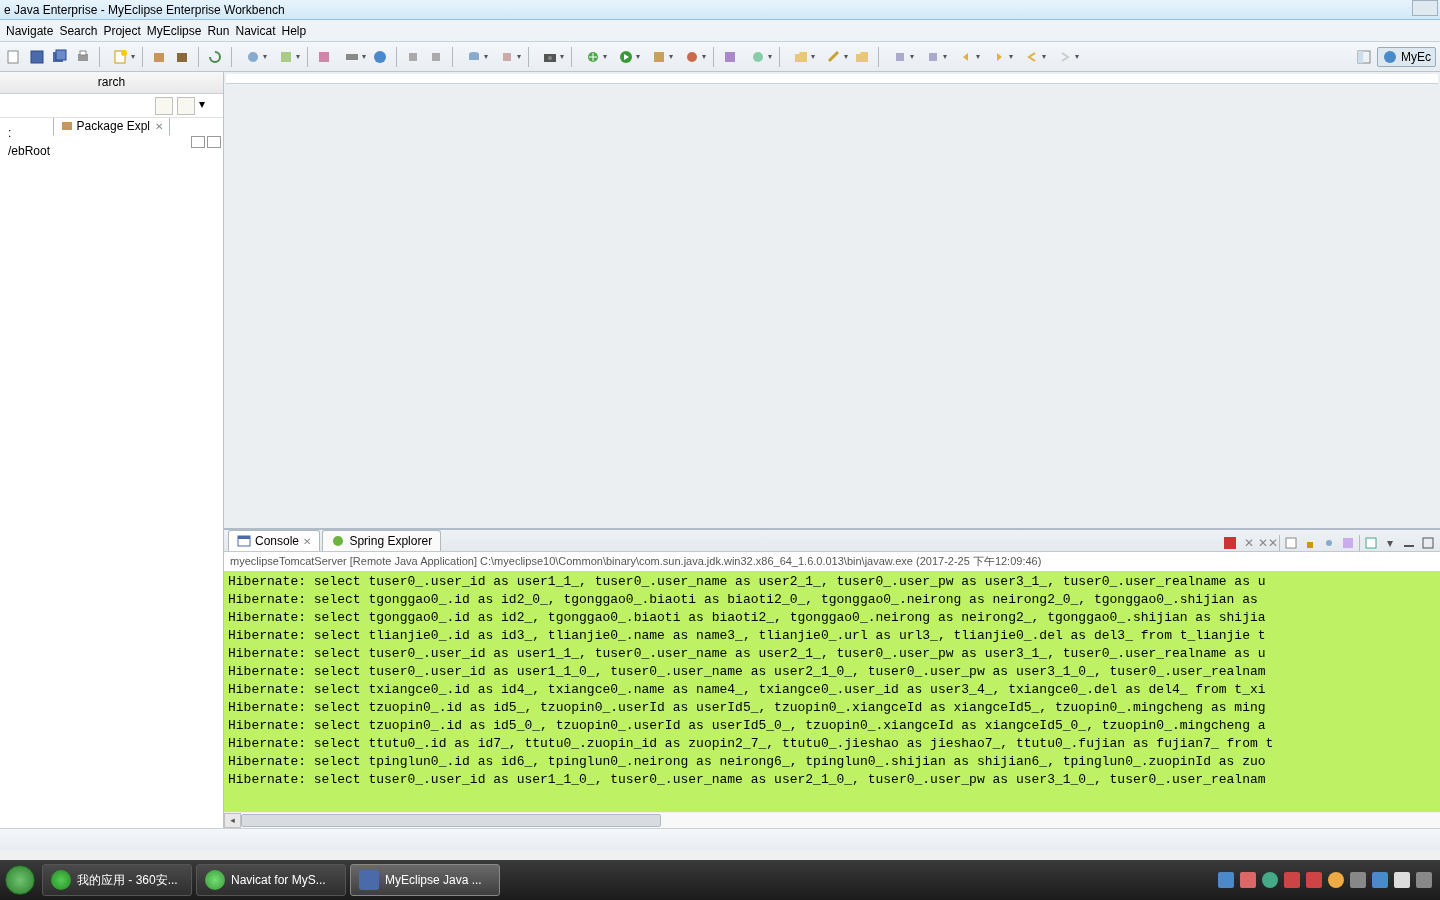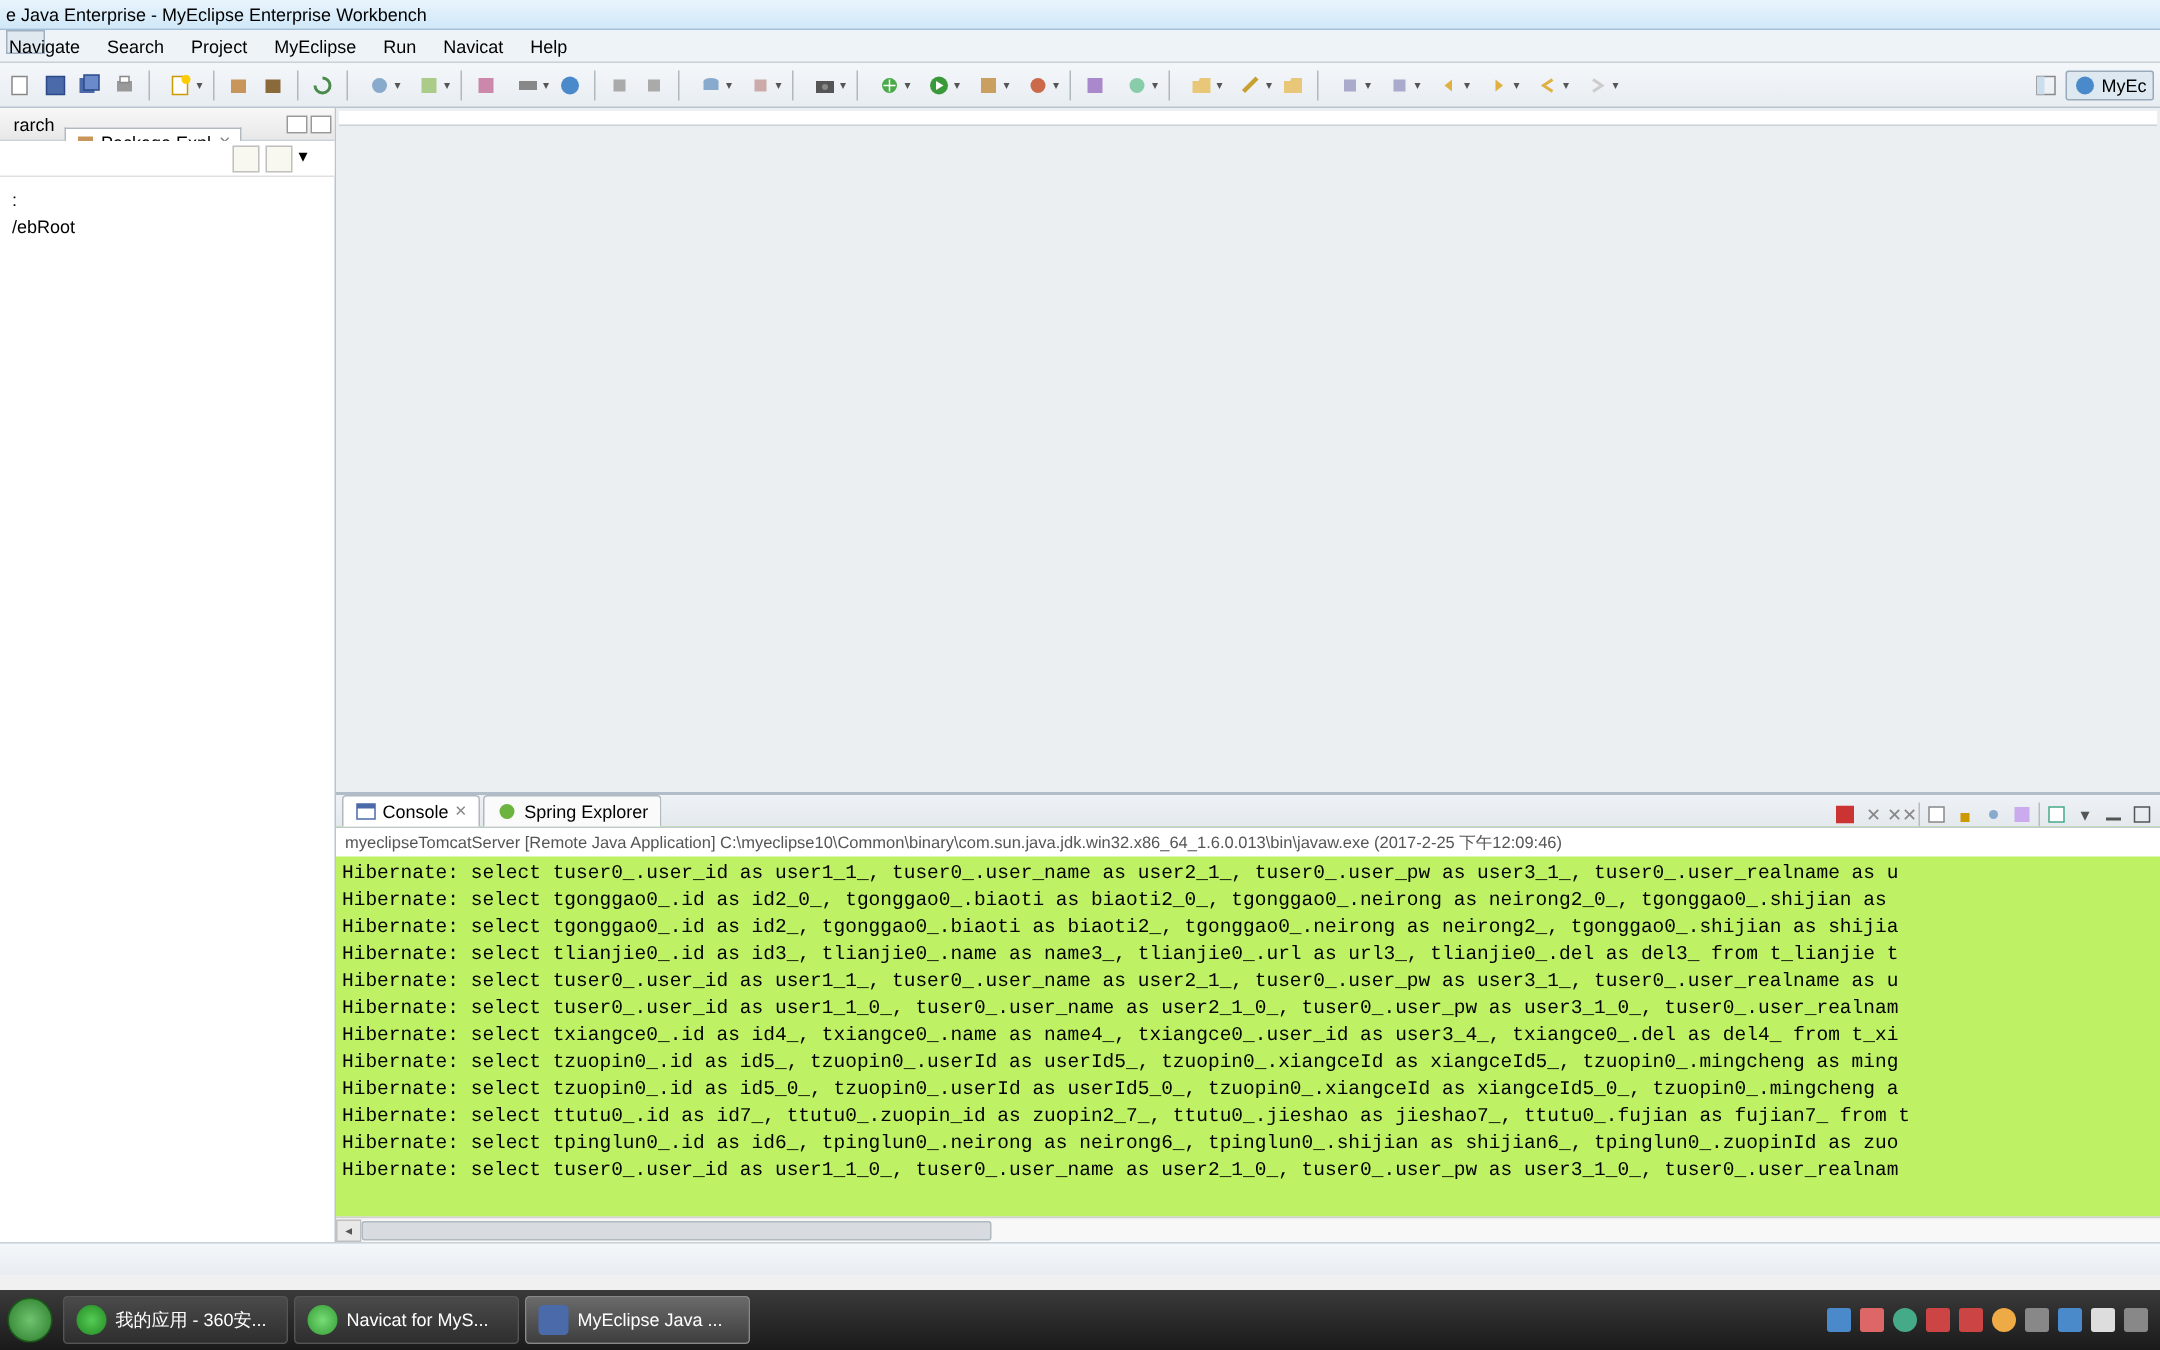--- a/index.html
+++ b/index.html
@@ -1,30 +1,30 @@
 <!DOCTYPE html>
 <html><head>
 <meta charset="utf-8">
 <style>
 * { margin: 0; padding: 0; box-sizing: border-box; font-family: "Microsoft YaHei", Tahoma, sans-serif; font-size: 12px; }
 body { background: #f0f0f0; overflow: hidden; width: 1440px; height: 900px; }
-.titlebar { background: linear-gradient(#e8f4fc, #d0e8f8); height: 20px; line-height: 20px; padding-left: 4px; color: #000; border-bottom: 1px solid #a0c0d8; display: flex; justify-content: space-between; flex-direction: column; }
+.titlebar { background: linear-gradient(#e8f4fc, #d0e8f8); height: 20px; line-height: 20px; padding-left: 4px; color: #000; border-bottom: 1px solid #a0c0d8; display: flex; justify-content: space-between; }
 .titlebar .winbtns { display: flex; gap: 2px; padding-right: 2px; }
 .titlebar .winbtns span { width: 26px; height: 16px; background: #e0e8f0; border: 1px solid #a0b0c0; display: inline-block; }
-.menubar { background: #eef3f7; height: 22px; display: flex; align-items: center; gap: 18px; padding-left: 6px; border-bottom: 1px solid #c8d0d8; }
+.menubar { background: #eef3f7; height: 22px; display: flex; align-items: center; gap: 6px; padding-left: 6px; border-bottom: 1px solid #c8d0d8; }
 .menubar span { color: #000; cursor: default; }
 .toolbar { background: linear-gradient(#f4f7fa, #e8edf2); height: 30px; border-bottom: 1px solid #b8c4d0; display: flex; align-items: center; padding: 0 4px; gap: 3px; }
 .toolbar .sep { width: 1px; height: 20px; background: #b0b8c0; margin: 0 3px; }
 .toolbar .btn { width: 20px; height: 20px; display: inline-flex; align-items: center; justify-content: center; border-radius: 2px; }
 .toolbar .btn.drop { width: 30px; position: relative; }
 .toolbar .btn.drop::after { content: "▾"; font-size: 8px; color: #555; position: absolute; right: 1px; }
 .toolbar .spacer { flex: 1; }
 .main { display: flex; height: 756px; }
 .sidebar { width: 224px; background: #fff; border-right: 1px solid #b8c4d0; display: flex; flex-direction: column; }
-.sidetabs { height: 22px; background: linear-gradient(#f8f8f8,#e8e8e8); border-bottom: 1px solid #c8d0d8; display: flex; align-items: center; padding: 0 2px; }
+.sidetabs { height: 22px; background: linear-gradient(#f8f8f8,#e8e8e8); border-bottom: 1px solid #c8d0d8; display: flex; align-items: center; padding: 0 2px; flex-direction: column; }
 .sidetabs .tab { padding: 2px 6px; border: 1px solid transparent; display: flex; align-items: center; gap: 3px; }
 .sidetabs .tab.active { background: #fff; border: 1px solid #b0b8c0; border-bottom-color: #fff; margin-top: 24px; }
 .sidetabs .tab .x { color: #888; font-size: 10px; margin-left: 2px; }
 .sidetabs .mini { margin-left: auto; display: flex; gap: 2px; }
 .sidetabs .mini span { width: 14px; height: 12px; border: 1px solid #999; background: #fff; }
 .sidetools { height: 24px; display: flex; justify-content: flex-end; align-items: center; padding-right: 6px; gap: 4px; background: #fff; border-bottom: 1px solid #e0e0e0; }
 .sidetools span { width: 18px; height: 18px; border: 1px solid #c0c0c0; background: #f8f8f0; }
 .tree { padding: 6px 4px; color: #000; }
 .tree div { padding: 2px 0 2px 4px; }
 .editor { flex: 1; background: #eceff2; display: flex; flex-direction: column; }

